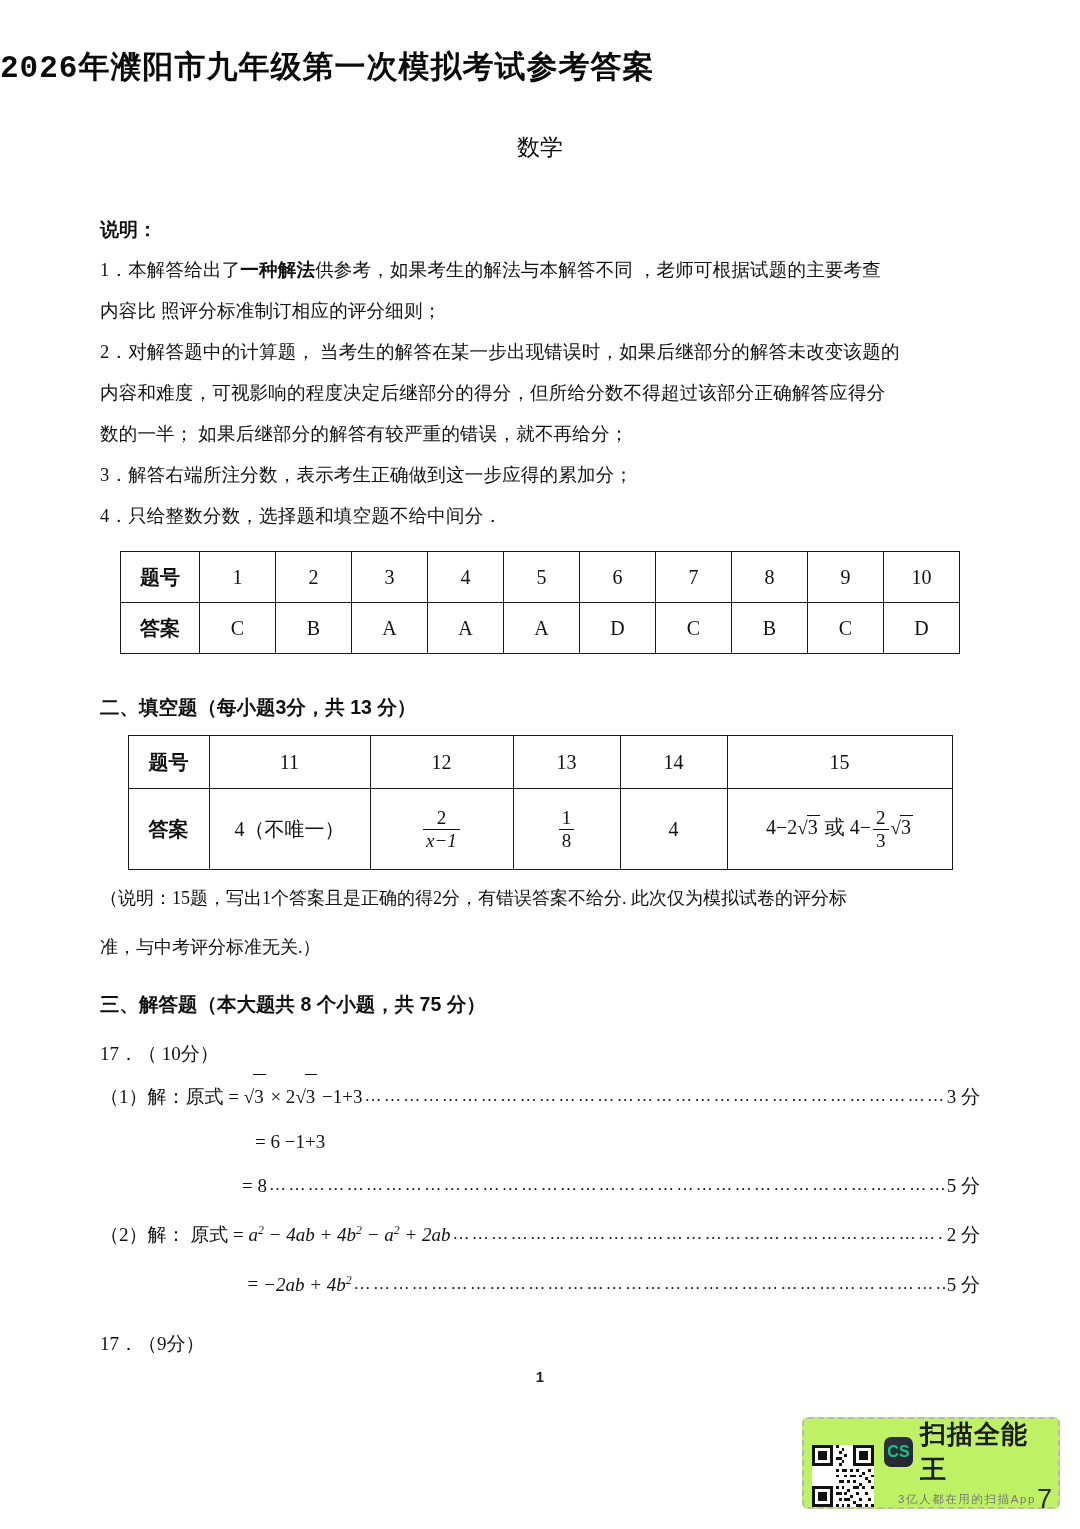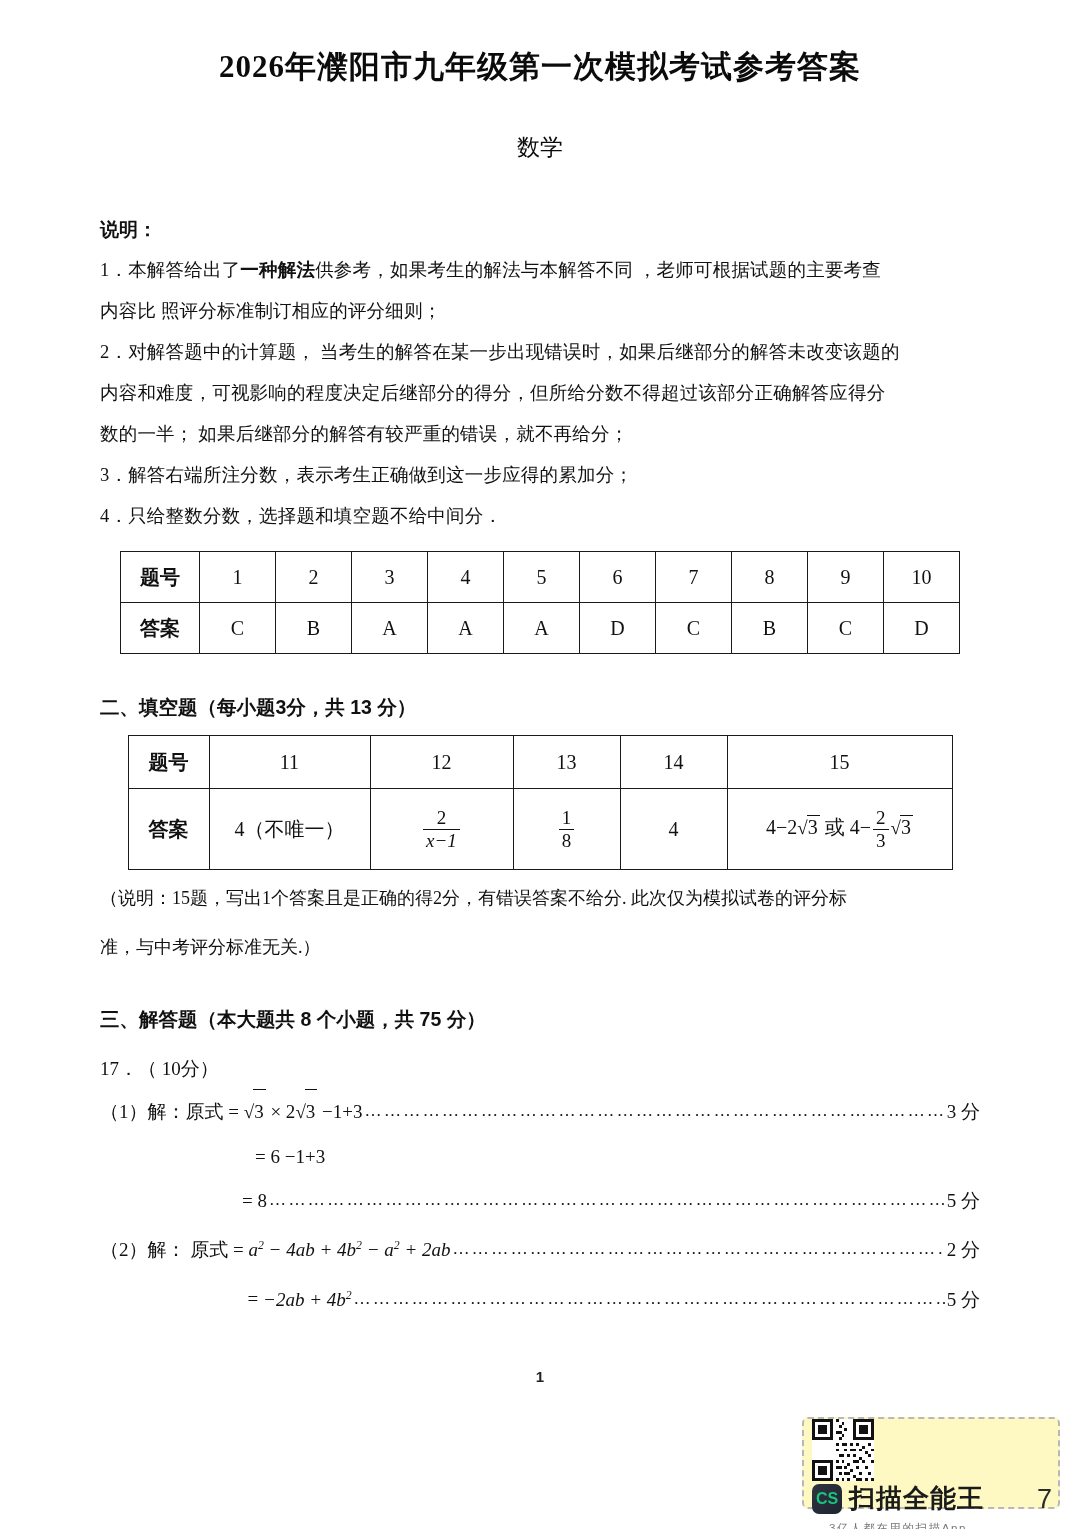--- a/index.html
+++ b/index.html
@@ -16,22 +16,22 @@
     overflow: hidden;
   }
   .page {
     position: absolute;
     inset: 0;
     padding: 0;
   }
 
   
   .doc-title {
-    text-align: center;
-    font-family: Liberation Serif, serif;
+    text-align: left;
+    font-family: Liberation Mono, monospace;
     font-weight: bold;
     font-size: 31px;
     letter-spacing: 1px;
     margin: 46px 0 0 0;
     color: #0b0b0b;
   }
   .doc-subtitle {
     text-align: center;
     font-family: "Liberation Sans", "DejaVu Sans", sans-serif;
     font-weight: normal;
@@ -168,26 +168,25 @@
 
   
   .watermark {
     position: absolute;
     left: 802px;
     top: 1417px;
     width: 258px;
     height: 92px;
     border: 2px dashed #b8b8b8;
     border-radius: 6px;
-    background: #fef9c3;
+    background: #bef264;
     display: flex;
-    align-items: flex-start;
+    align-items: flex-end;
     padding: 0 8px;
     box-sizing: border-box;
-    flex-direction: column;
   }
   .qr {
     width: 62px; height: 62px;
     flex: 0 0 auto;
     margin-right: 10px;
   }
   .wm-right { display: flex; flex-direction: column; justify-content: center; }
   .wm-top { display: flex; align-items: center; }
   .cs-badge {
     width: 30px; height: 30px;
@@ -317,21 +316,21 @@
             <span>或 4−</span><span class="frac"><span class="num">2</span><span class="den">3</span></span><span class="radsym">√</span><span class="sqrt">3</span>
           </span>
         </td>
       </tr>
     </tbody>
       </table>
 
     <div class="sub-note">（说明：15题，写出1个答案且是正确的得2分，有错误答案不给分. 此次仅为模拟试卷的评分标</div>
     <div class="sub-note">准，与中考评分标准无关.）</div>
 
-    <div class="section-head" style="margin-top:38px">三、解答题（本大题共 8 个小题，共 75 分）</div>
+    <div class="section-head" style="margin-top:23px">三、解答题（本大题共 8 个小题，共 75 分）</div>
 
     <div class="prob-num">17．（ 10分）</div>
 
     <div class="sol-line">
       <span class="sol-expr">
         <span>（1）解：原式 =</span>
         <span class="radsym">√</span><span class="sqrt">3</span>
         <span>× 2</span><span class="radsym">√</span><span class="sqrt">3</span>
         <span>−1+3</span>
       </span>
@@ -362,20 +361,21 @@
 
     <div class="sol-line">
       <span class="lead-pad" style="width:155px"></span>
       <span class="sol-expr">
         <span>=</span>&nbsp;<span class="mi">−2ab + 4b<sup class="exp">2</sup></span>
       </span>
       <span class="dots">……………………………………………………………………………………</span>
       <span class="score">5 分</span>
     </div>
 
+    <div class="prob-num">17．（9分）</div>
 
   </div>
 
   <div class="page-number">1</div>
 
   <div class="watermark">
     <svg class="qr" viewBox="0 0 21 21" shape-rendering="crispEdges">
       <rect width="21" height="21" fill="#fff"></rect>
       <g fill="#111">
         <rect x="0" y="0" width="7" height="1"></rect>

